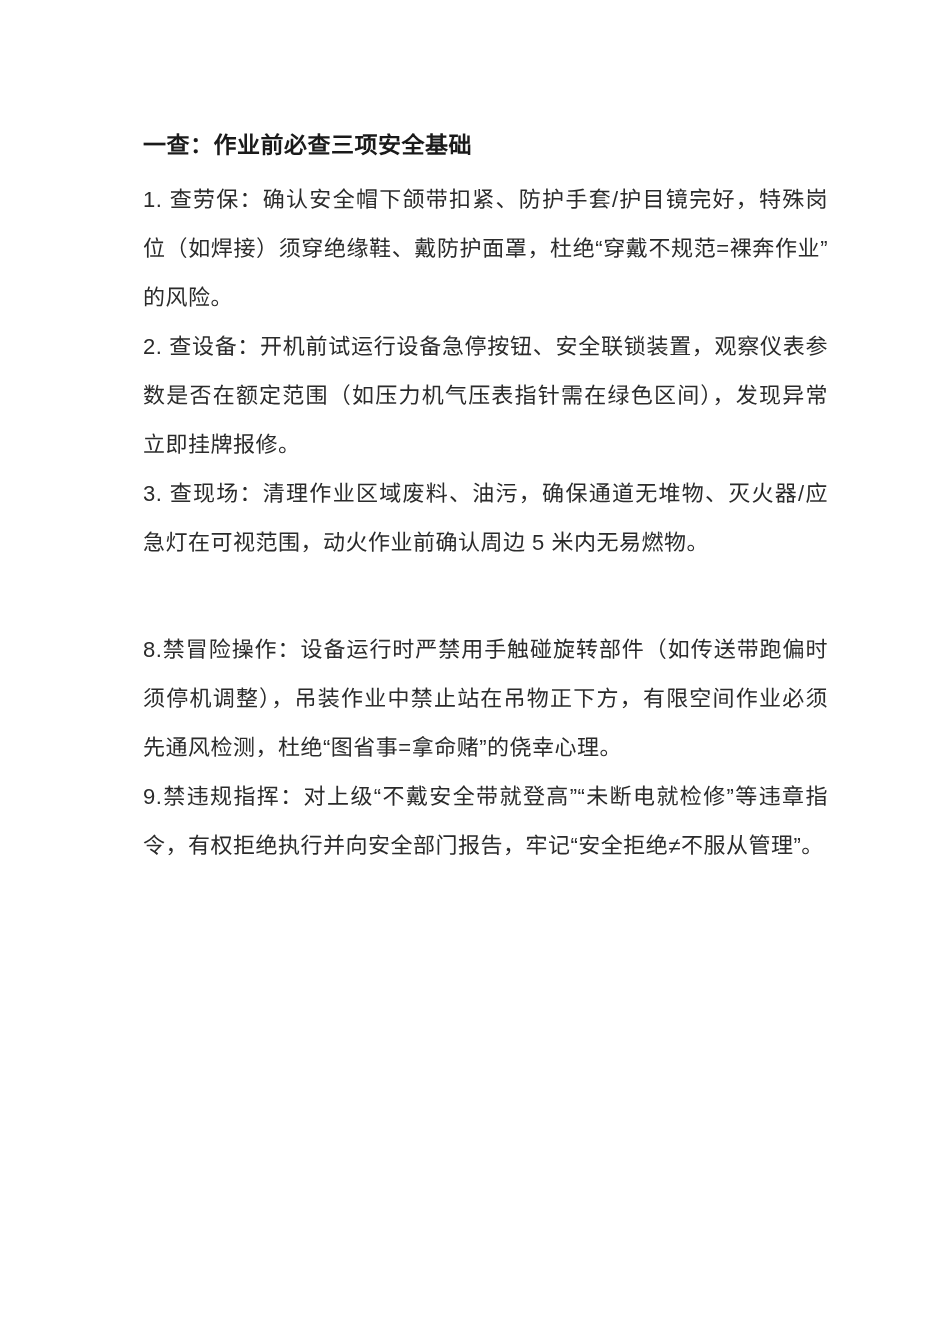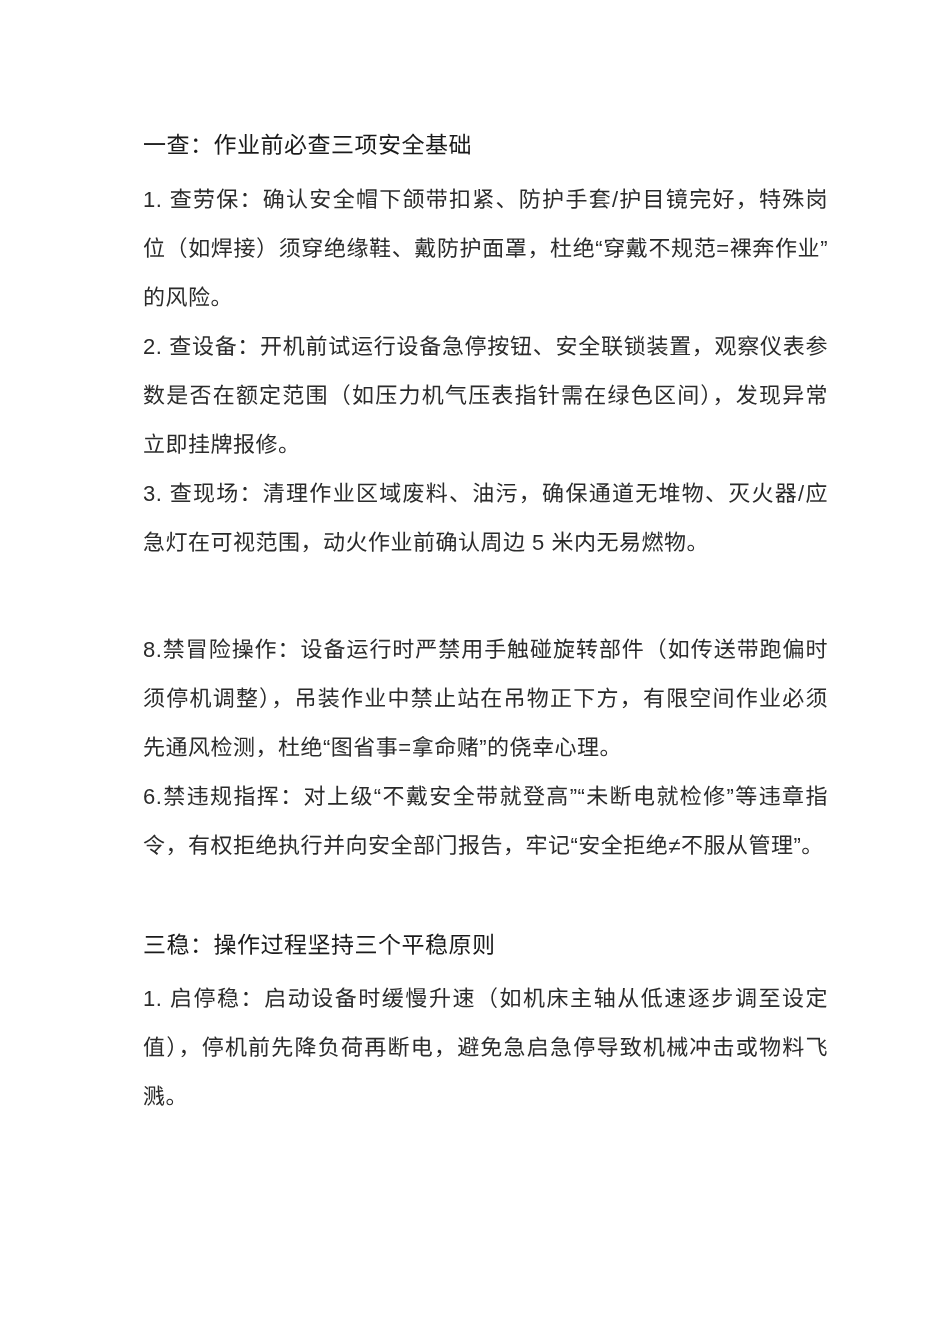--- a/index.html
+++ b/index.html
@@ -22,21 +22,21 @@
     background: #ffffff;
   }
   .doc-section {
     margin: 0 0 58px 0;
   }
   .doc-section:last-child {
     margin-bottom: 0;
   }
   .section-heading {
     font-size: 23px;
-    font-weight: 400;
+    font-weight: 700;
     color: #1a1a1a;
     line-height: 1.5;
     margin: 0 0 12px 0;
     letter-spacing: 0.5px;
   }
   .paragraph {
     font-size: 22px;
     font-weight: 400;
     color: #2b2b2b;
     line-height: 49px;
@@ -52,21 +52,17 @@
 
   <section class="doc-section">
     <h2 class="section-heading">一查：作业前必查三项安全基础</h2>
     <p class="paragraph">1. 查劳保：确认安全帽下颌带扣紧、防护手套/护目镜完好，特殊岗位（如焊接）须穿绝缘鞋、戴防护面罩，杜绝“穿戴不规范=裸奔作业”的风险。</p>
     <p class="paragraph">2. 查设备：开机前试运行设备急停按钮、安全联锁装置，观察仪表参数是否在额定范围（如压力机气压表指针需在绿色区间），发现异常立即挂牌报修。</p>
     <p class="paragraph">3. 查现场：清理作业区域废料、油污，确保通道无堆物、灭火器/应急灯在可视范围，动火作业前确认周边 5 米内无易燃物。</p>
   </section>
 
   <section class="doc-section">
     <p class="paragraph">8.禁冒险操作：设备运行时严禁用手触碰旋转部件（如传送带跑偏时须停机调整），吊装作业中禁止站在吊物正下方，有限空间作业必须先通风检测，杜绝“图省事=拿命赌”的侥幸心理。</p>
-    <p class="paragraph">6.禁违规指挥：对上级“不戴安全带就登高”“未断电就检修”等违章指令，有权拒绝执行并向安全部门报告，牢记“安全拒绝≠不服从管理”。</p>
+    <p class="paragraph">9.禁违规指挥：对上级“不戴安全带就登高”“未断电就检修”等违章指令，有权拒绝执行并向安全部门报告，牢记“安全拒绝≠不服从管理”。</p>
   </section>
 
-  <section class="doc-section">
-    <h2 class="section-heading">三稳：操作过程坚持三个平稳原则</h2>
-    <p class="paragraph">1. 启停稳：启动设备时缓慢升速（如机床主轴从低速逐步调至设定值），停机前先降负荷再断电，避免急启急停导致机械冲击或物料飞溅。</p>
-  </section>
 
 </div>
 
 </body></html>

